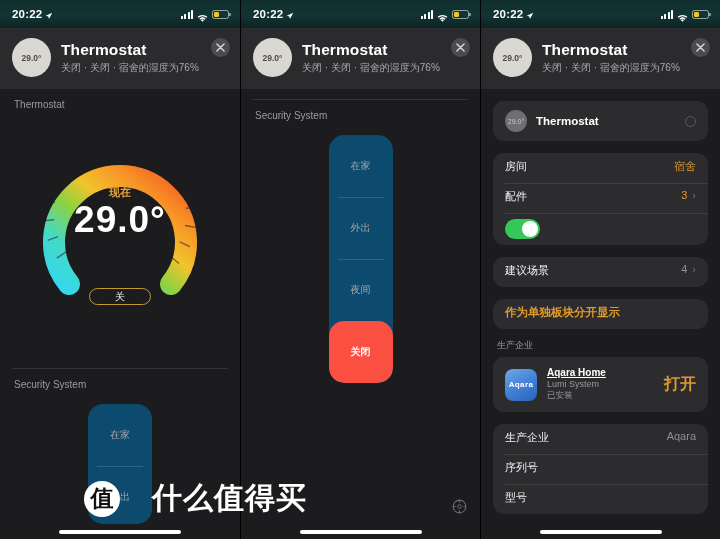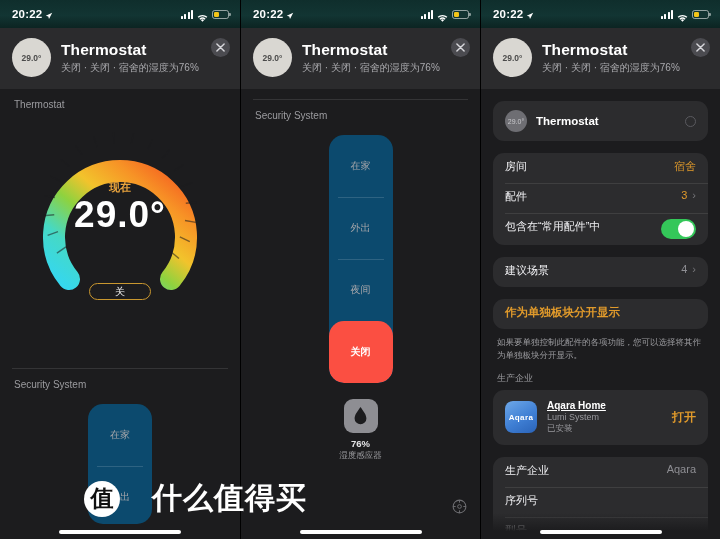--- a/index.html
+++ b/index.html
@@ -42,21 +42,21 @@
              overflow:hidden; text-overflow:ellipsis; }
   .close-btn { position:absolute; right:10px; top:10px; width:19px; height:19px; border-radius:50%;
                background:rgba(120,120,128,.42); display:flex; align-items:center; justify-content:center; }
   .close-btn svg { width:9px; height:9px; }
 
   
   .sect-label { color:#9b9b9f; font-size:10px; padding:10px 14px 4px; }
   .hr { height:1px; background:rgba(255,255,255,.11); margin:0 12px; }
 
   
-  .dial-wrap { position:relative; height:200px; display:flex; align-items:flex-start; justify-content:center; }
+  .dial-wrap { position:relative; height:200px; display:flex; align-items:center; justify-content:center; }
   .dial { position:relative; width:190px; height:190px; }
   .dial svg { position:absolute; inset:0; }
   .dial-center { position:absolute; inset:0; display:flex; flex-direction:column;
                  align-items:center; justify-content:center; padding-bottom:6px; }
   .dial-now { color:#e8a33d; font-size:11px; font-weight:600; margin-bottom:1px; }
   .dial-temp { color:#fff; font-size:37px; font-weight:700; letter-spacing:1px; line-height:1; }
   .dial-mode-lbl { color:#6a5c3e; font-size:8px; text-align:center; margin-top:2px; }
   .dial-pill { margin:1px auto 0; width:62px; height:17px; border:1.3px solid #c9972f;
                border-radius:9px; display:flex; align-items:center; justify-content:center;
                color:#f0f0f0; font-size:10px; }
@@ -105,21 +105,21 @@
   .sub-label { color:#9a9a9e; font-size:9px; padding:10px 4px 0; }
   .app-row { display:flex; align-items:center; padding:10px 12px; }
   .app-icon { width:32px; height:32px; border-radius:8px; margin-right:10px; flex:0 0 auto;
               background:linear-gradient(150deg,#6ea8e8 0%,#3f7fd4 55%,#2a63b8 100%);
               display:flex; align-items:center; justify-content:center;
               color:#fff; font-size:8px; letter-spacing:.4px; font-weight:600; }
   .app-meta { flex:1; min-width:0; }
   .app-name { color:#fff; font-size:10px; font-weight:700;text-decoration:underline; }
   .app-dev { color:#98989d; font-size:9px; margin-top:1px; }
   .app-state { color:#98989d; font-size:8.5px; margin-top:1px; }
-  .app-open { color:#e09a2b; font-size:12px; font-weight:700;text-align:center; }
+  .app-open { color:#e09a2b; font-size:16px; font-weight:700;text-align:center; }
 
   
   .home-ind { position:absolute; bottom:5px; left:50%; transform:translateX(-50%);
               width:122px; height:4px; border-radius:2px; background:#fff; z-index:9; }
 
   
   .watermark { position:absolute; left:84px; bottom:20px; display:flex; align-items:center;
                gap:7px; z-index:20; }
   .wm-badge { width:36px; height:36px; border-radius:50%; background:#fff; color:#111;
               font-size:23px; font-weight:700; display:flex; align-items:center; justify-content:center; }
@@ -309,29 +309,20 @@
         </div>
         <div class="sec-opt">
           <span>夜间</span>
         </div>
         <div class="sec-opt active">
           <span>关闭</span>
         </div>
       </div>
     </div>
 
-    <div class="humid">
-      <div class="humid-icon">
-        <svg viewBox="0 0 15 20">
-            <path d="M7.5 1C4 6 1.6 9 1.6 12.4A5.9 5.9 0 0 0 13.4 12.4C13.4 9 11 6 7.5 1z" fill="#1c1c1e"></path>
-          </svg>
-      </div>
-      <div class="humid-val">76%</div>
-      <div class="humid-name">湿度感应器</div>
-    </div>
 
     <div class="gear">
       <svg viewBox="0 0 20 20">
           <circle cx="10" cy="10" r="7.5" fill="none" stroke="#b5b5ba" stroke-width="1.2"></circle>
           <circle cx="10" cy="10" r="2.2" fill="none" stroke="#b5b5ba" stroke-width="1.1"></circle>
           <path d="M10 2.5v3M10 14.5v3M2.5 10h3M14.5 10h3" stroke="#b5b5ba" stroke-width="1.1"></path>
         </svg>
     </div>
 
     <div class="home-ind"></div>
@@ -397,41 +388,39 @@
         <div class="row">
           <span class="row-lbl">房间</span>
           <span class="row-val accent">宿舍</span>
         </div>
         <div class="row">
           <span class="row-lbl">配件</span>
           <span class="row-val accent">3</span>
           <span class="chev">›</span>
         </div>
         <div class="row">
-          <span class="row-lbl">包含在“常用配件”中</span>
           <span class="toggle">
               <b></b>
             </span>
         </div>
       </div>
 
       <div class="card">
         <div class="row">
           <span class="row-lbl">建议场景</span>
           <span class="row-val">4</span>
           <span class="chev">›</span>
         </div>
       </div>
 
       <div class="card">
         <div class="row">
           <span class="notice">作为单独板块分开显示</span>
         </div>
       </div>
-      <div class="note-txt">如果要单独控制此配件的各项功能，您可以选择将其作为单独板块分开显示。</div>
 
       <div class="sub-label">生产企业</div>
 
       <div class="card" style="margin-top:5px">
         <div class="app-row">
           <div class="app-icon">
             <span>Aqara</span>
           </div>
           <div class="app-meta">
             <div class="app-name">Aqara Home</div>

